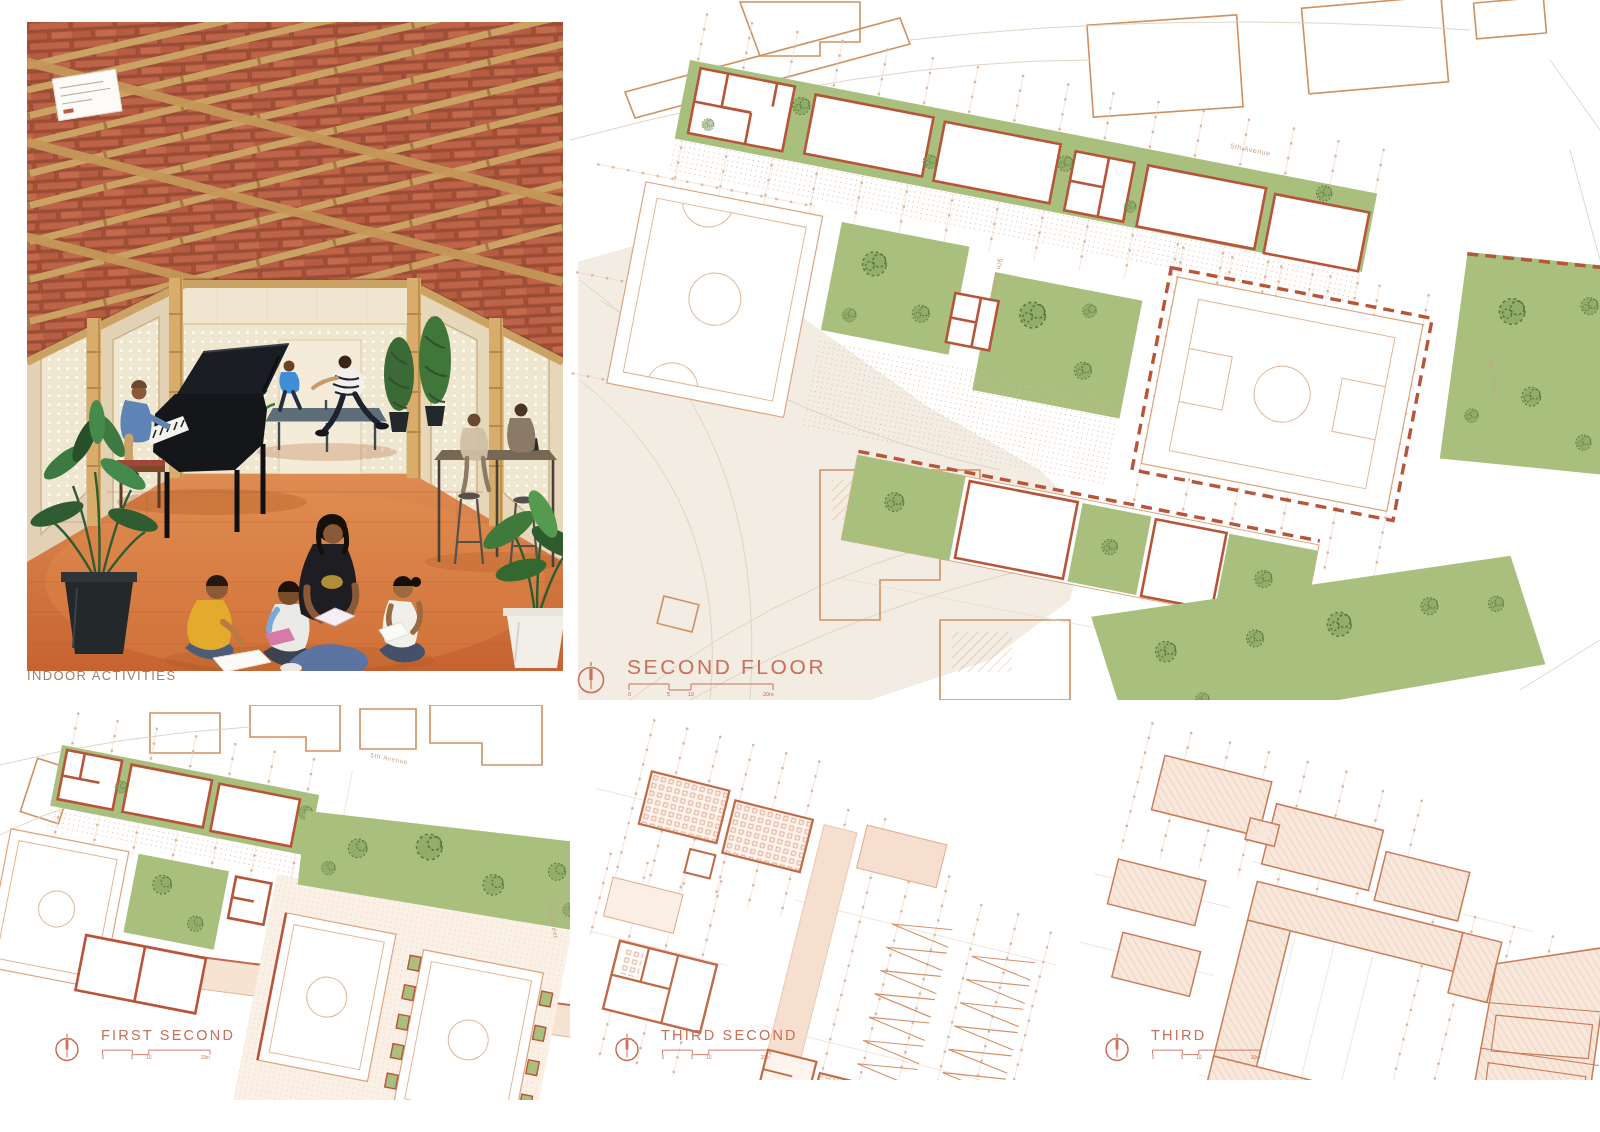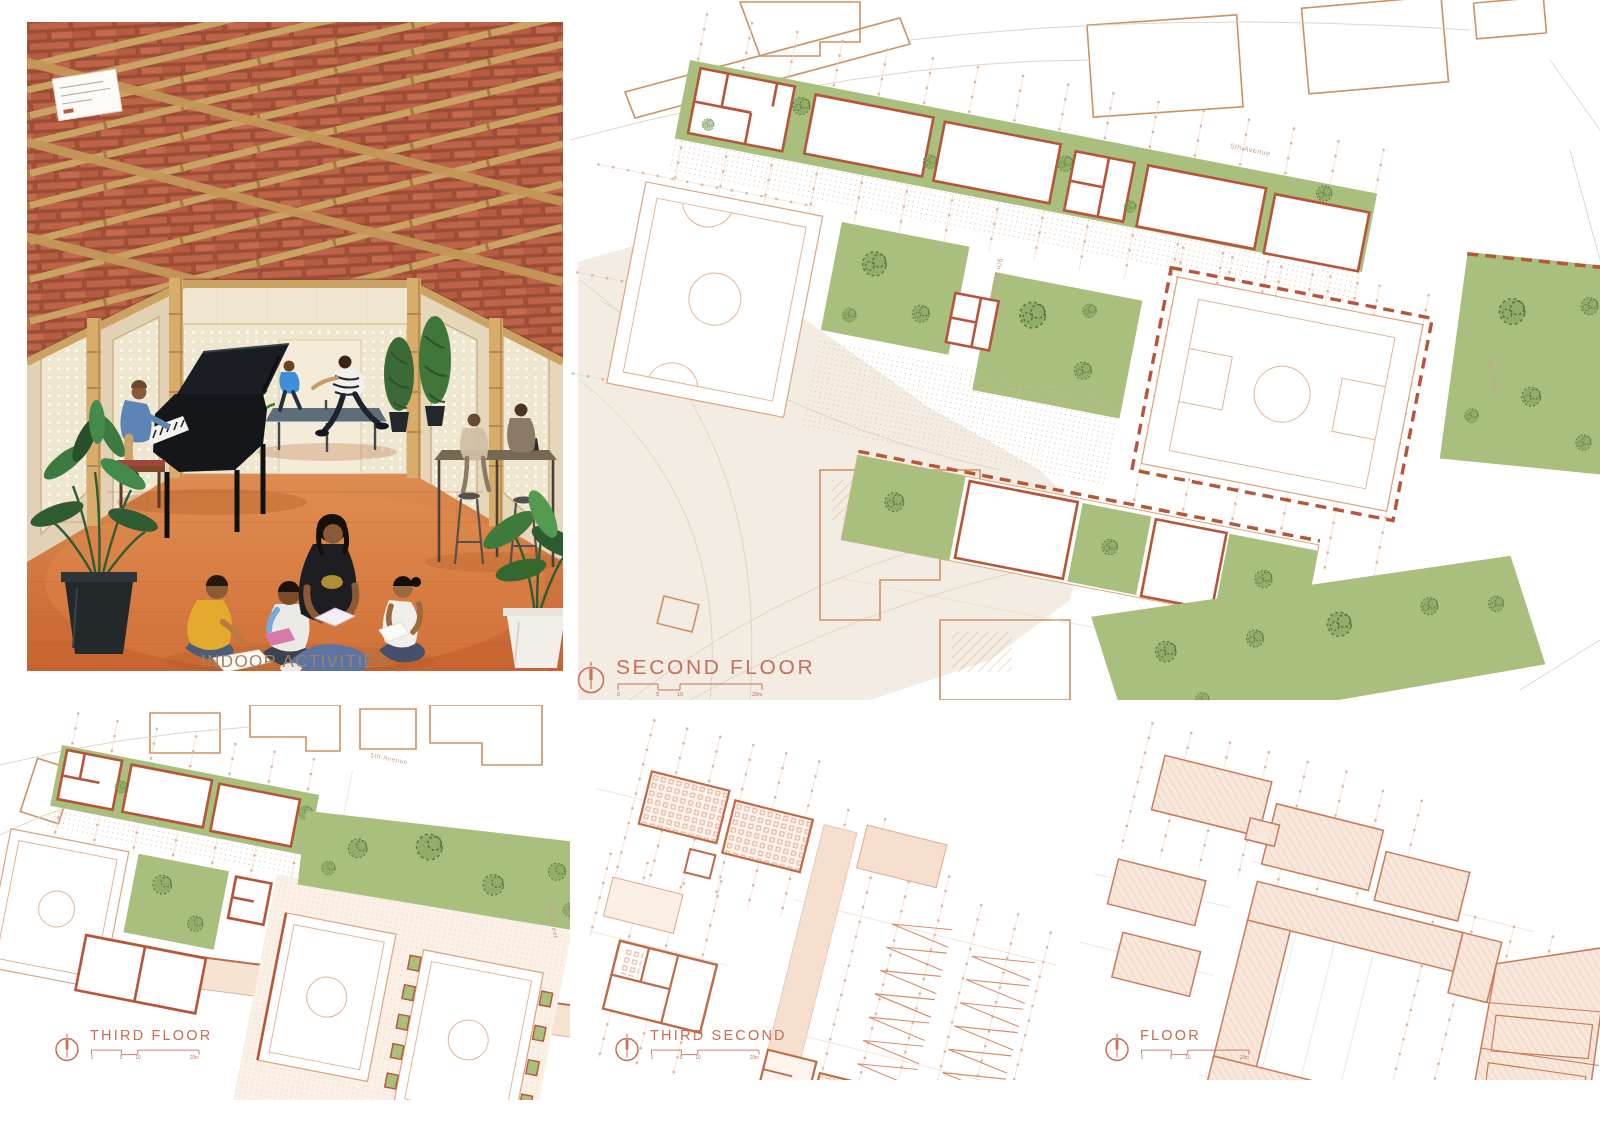--- a/index.html
+++ b/index.html
@@ -1,22 +1,22 @@
 <!DOCTYPE html>
 <html><head>
 <meta charset="utf-8">
 <style>
   html,body{margin:0;padding:0;background:#fff}
   .board{position:relative;width:1600px;height:1132px;background:#fff;overflow:hidden;
          font-family:"Liberation Sans",sans-serif}
   .abs{position:absolute}
   svg{display:block}
-  .caption{position:absolute;left:27px;top:652px;width:536px;text-align:center;
-           font-size:17px;letter-spacing:1.4px;color:#a08066}
-  .label-row{position:absolute;display:flex;align-items:flex-start;gap:8px;color:#c7705a}
+  .caption{position:absolute;left:27px;top:668px;width:536px;text-align:left;
+           font-size:13px;letter-spacing:1.4px;color:#a08066}
+  .label-row{position:absolute;display:flex;align-items:flex-start;gap:19px;color:#c7705a}
   .tstack{display:flex;flex-direction:column;gap:3px}
   .tt{letter-spacing:2.6px;line-height:1;white-space:nowrap}
   .big .tt{font-size:21px}
   .sm .tt{font-size:14.5px;letter-spacing:2.2px}
   
   .wall{fill:#fff;stroke:#b85438;stroke-width:2.6}
   .wallT{fill:none;stroke:#b85438;stroke-width:2.6}
   .dash{fill:none;stroke:#b85438;stroke-width:3.4;stroke-dasharray:11 7}
   .green{fill:#a9bf7d}
   .court{fill:#fff;stroke:#dca57e;stroke-width:1.2}
@@ -642,21 +642,21 @@
   </div>
 
   <div class="label-row sm" style="left:52px;top:1028px">
     <svg width="30" height="36" viewBox="0 0 34 40">
       <circle cx="17" cy="24" r="12.5" fill="none" stroke="#c8705a" stroke-width="1.6"></circle>
       <line x1="17" y1="24" x2="17" y2="12.5" stroke="#c8705a" stroke-width="3.2"></line>
       <line x1="17" y1="24" x2="17" y2="33" stroke="#c8705a" stroke-width="1.1"></line>
       <line x1="17" y1="6" x2="17" y2="10" stroke="#c8705a" stroke-width="1.3"></line>
     </svg>
     <div class="tstack">
-      <span class="tt">THIRD FLOOR</span>
+      <span class="tt">FIRST SECOND</span>
       <svg width="112" height="15" viewBox="0 0 150 17">
         <path d="M2,10 V4 H42 V10 H64 V4 H146 V10" fill="none" stroke="#c8705a" stroke-width="1.2"></path>
         <text x="1" y="16" font-size="6" fill="#c8705a">0</text>
         <text x="40" y="16" font-size="6" fill="#c8705a">5</text>
         <text x="61" y="16" font-size="6" fill="#c8705a">10</text>
         <text x="134" y="16" font-size="6" fill="#c8705a">20m</text>
       </svg>
     </div>
   </div>
 
@@ -680,21 +680,21 @@
   </div>
 
   <div class="label-row sm" style="left:1102px;top:1028px">
     <svg width="30" height="36" viewBox="0 0 34 40">
       <circle cx="17" cy="24" r="12.5" fill="none" stroke="#c8705a" stroke-width="1.6"></circle>
       <line x1="17" y1="24" x2="17" y2="12.5" stroke="#c8705a" stroke-width="3.2"></line>
       <line x1="17" y1="24" x2="17" y2="33" stroke="#c8705a" stroke-width="1.1"></line>
       <line x1="17" y1="6" x2="17" y2="10" stroke="#c8705a" stroke-width="1.3"></line>
     </svg>
     <div class="tstack">
-      <span class="tt">FLOOR</span>
+      <span class="tt">THIRD</span>
       <svg width="112" height="15" viewBox="0 0 150 17">
         <path d="M2,10 V4 H42 V10 H64 V4 H146 V10" fill="none" stroke="#c8705a" stroke-width="1.2"></path>
         <text x="1" y="16" font-size="6" fill="#c8705a">0</text>
         <text x="40" y="16" font-size="6" fill="#c8705a">5</text>
         <text x="61" y="16" font-size="6" fill="#c8705a">10</text>
         <text x="134" y="16" font-size="6" fill="#c8705a">20m</text>
       </svg>
     </div>
   </div>
 

